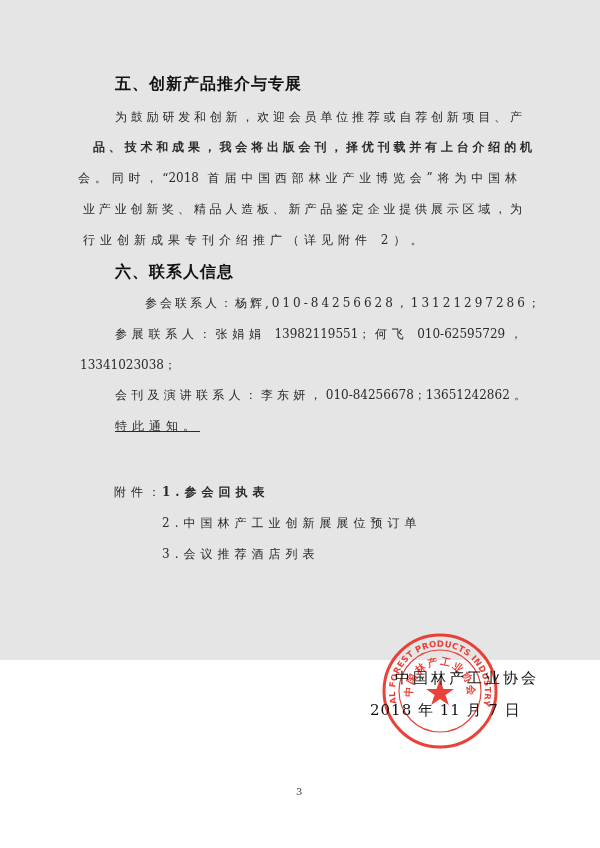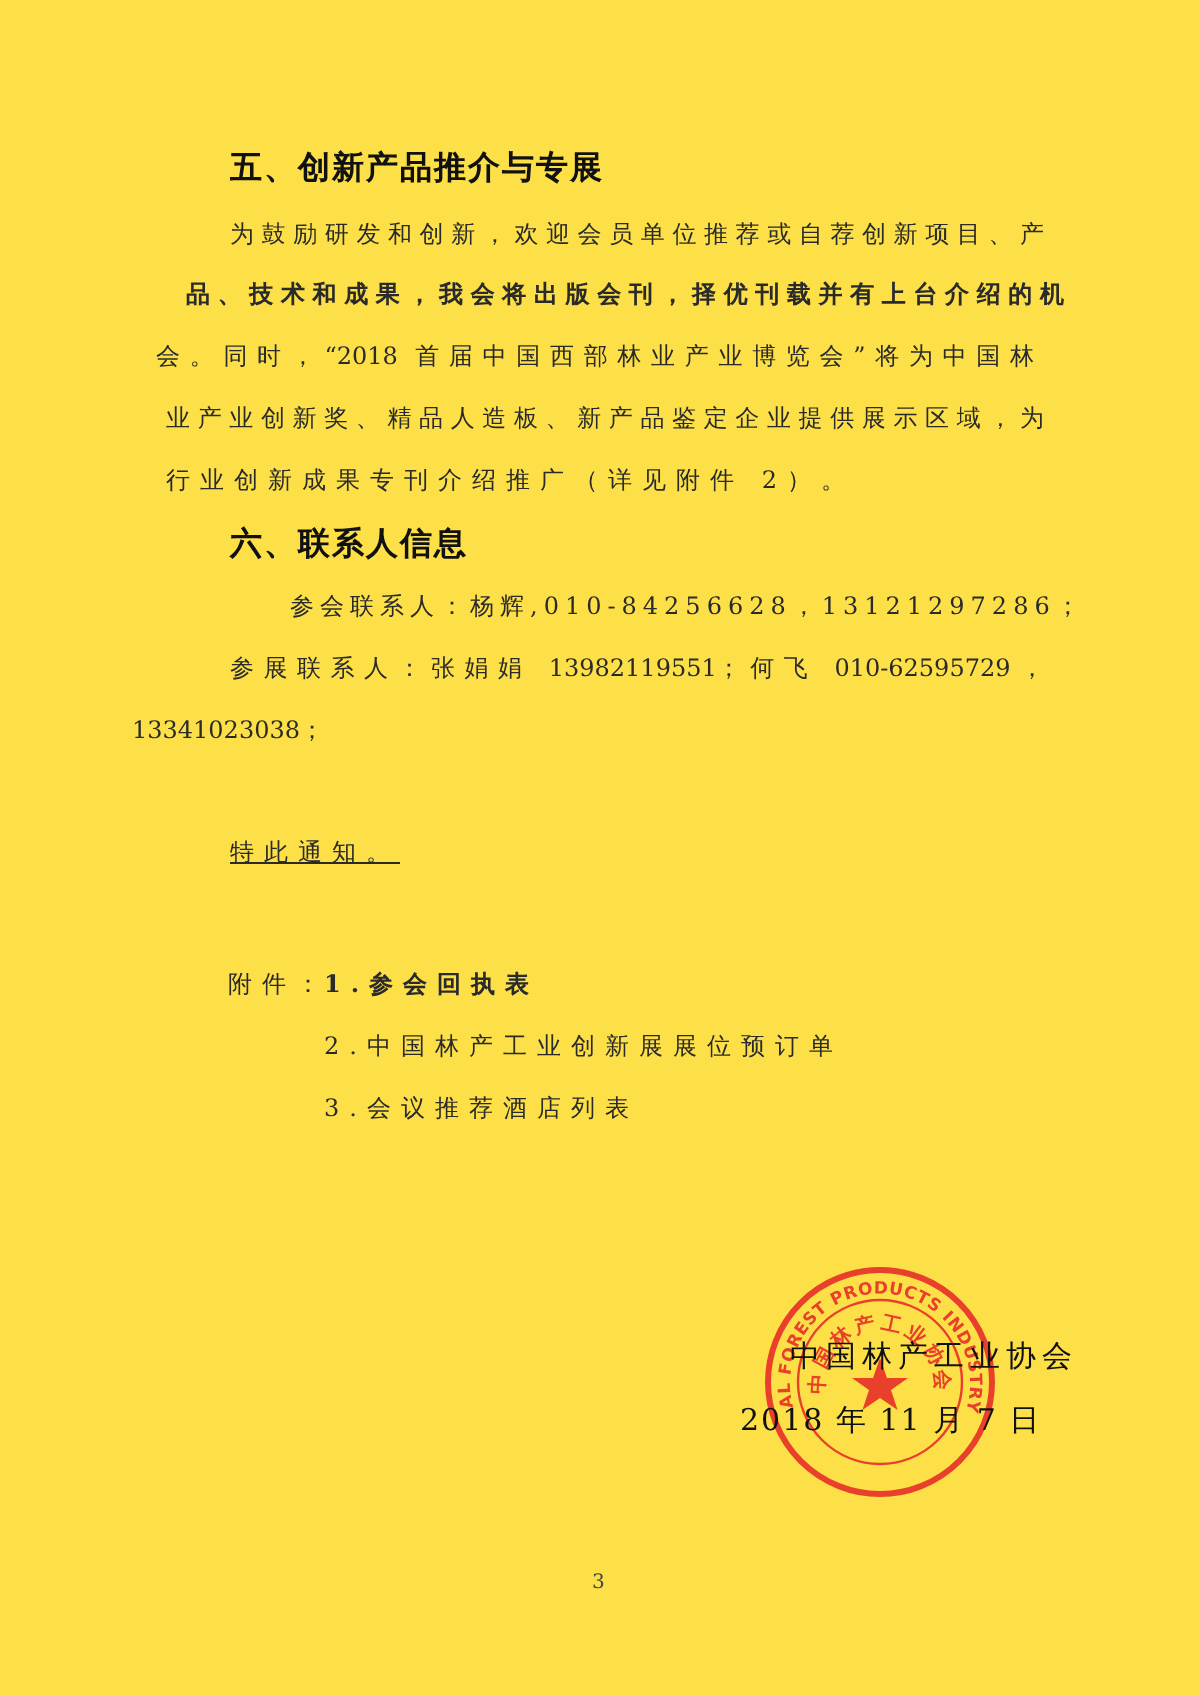--- a/index.html
+++ b/index.html
@@ -1,18 +1,18 @@
 <!DOCTYPE html>
 <html><head>
 <meta charset="utf-8">
 <style>
   html, body { margin: 0; padding: 0; background: #ffffff; }
   body { width: 600px; height: 848px; position: relative; overflow: hidden;
          font-family: "DejaVu Serif", "Liberation Serif", serif; color: #222; }
-  .page { position: absolute; left: 0; top: 0; width: 600px; height: 848px; background: #fde047; }
+  .page { position: absolute; left: 0; top: 0; width: 600px; height: 660px; background: #e5e5e5; }
   .line { position: absolute; font-size: 12px; line-height: 20px; white-space: nowrap; color: #2a2a2a; }
   .full { text-align: justify; text-align-last: justify; }
   .heading { font-family: "DejaVu Sans", "Liberation Sans", sans-serif; font-weight: bold; font-size: 16px; color: #111; letter-spacing: 1px; }
   .sp { letter-spacing: 5px; }
   .sp2 { letter-spacing: 3px; margin-left: 30px; }
   .sig { position: absolute; font-size: 15px; line-height: 20px; white-space: nowrap; color: #111; z-index: 3; }
   .stamp { position: absolute; left: 382px; top: 633px; width: 116px; height: 116px; z-index: 2; opacity: 0.92; }
   .pagenum { position: absolute; left: 296px; top: 786px; font-size: 10px; color: #444; font-family: "DejaVu Serif", serif; }
 </style>
 </head>
@@ -23,21 +23,22 @@
   <div class="line heading" style="left:115px; top:74px;">五、创新产品推介与专展</div>
   <div class="line full" style="left:115px; top:107px; width:407px;">为鼓励研发和创新，欢迎会员单位推荐或自荐创新项目、产</div>
   <div class="line full" style="left:93px; top:137px; width:439px;font-weight:bold;">品、技术和成果，我会将出版会刊，择优刊载并有上台介绍的机</div>
   <div class="line full" style="left:66px; top:168px; width:439px;margin-left:12px;">会。同时，“2018 首届中国西部林业产业博览会”将为中国林</div>
   <div class="line full" style="left:83px; top:199px; width:439px;">业产业创新奖、精品人造板、新产品鉴定企业提供展示区域，为</div>
   <div class="line sp" style="left:83px; top:230px;">行业创新成果专刊介绍推广（详见附件 2）。</div>
 
   <div class="line heading" style="left:115px; top:262px;">六、联系人信息</div>
   <div class="line sp2" style="left:115px; top:293px;">参会联系人：杨辉,010-84256628，13121297286；</div>
   <div class="line full" style="left:115px; top:324px; width:407px;">参展联系人：张娟娟 13982119551；何飞 010-62595729，</div>
-  <div class="line" style="left:66px; top:355px;text-align:right;">13341023038；</div>
+  <div class="line" style="left:80px; top:355px;text-align:right;">13341023038；</div>
+  <div class="line full" style="left:115px; top:385px; width:411px;">会刊及演讲联系人：李东妍，010-84256678；13651242862。</div>
   <div class="line sp" style="left:115px; top:416px;text-decoration:underline;">特此通知。</div>
 
   <div class="line sp" style="left:114px; top:482px;">附件：</div>
   <div class="line sp" style="left:162px; top:482px;font-weight:bold;">1.参会回执表</div>
   <div class="line sp" style="left:162px; top:513px;">2.中国林产工业创新展展位预订单</div>
   <div class="line sp" style="left:162px; top:544px;">3.会议推荐酒店列表</div>
 
   <svg class="stamp" viewBox="0 0 116 116">
     <defs>
       <path id="outerArc" d="M 15 72 A 45 45 0 1 1 101 72"></path>

